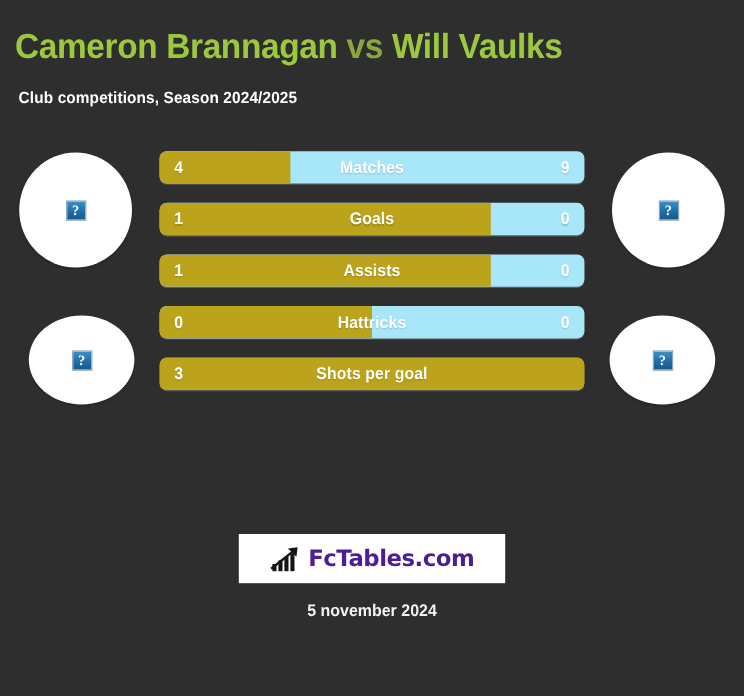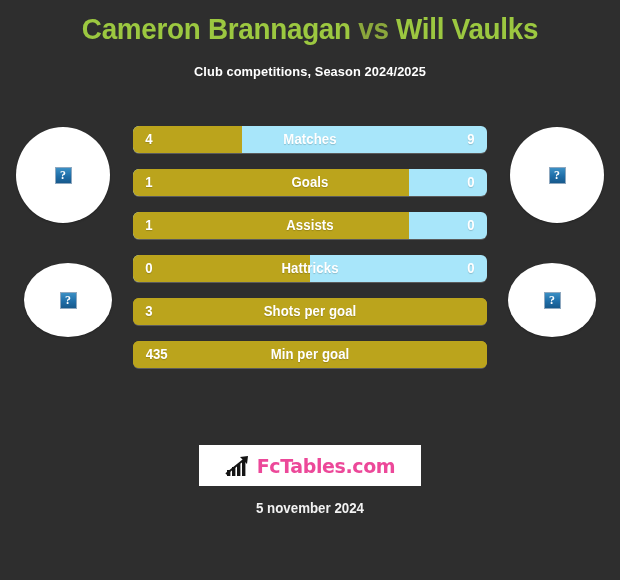--- a/index.html
+++ b/index.html
@@ -11,22 +11,21 @@
     width: 620px;
     height: 580px;
     background: #2e2e2e;
     font-family: "Liberation Sans", sans-serif;
     overflow: hidden;
     position: relative;
   }
 
   
   .header {
-    padding-top: 12px;
-    text-align: center;
+    padding-top: 22px;
   }
   .title {
     font-family: "Liberation Sans Narrow", "Liberation Sans", sans-serif;
     font-size: 29px;
     font-weight: bold;
     letter-spacing: -0.3px;
     line-height: 34px;
     margin: 0;
     transform: scaleX(0.96);
     white-space: nowrap;
@@ -141,21 +140,21 @@
     width: 222px;
     height: 41px;
     background: #ffffff;
     display: flex;
     align-items: center;
     justify-content: center;
     gap: 6px;
   }
   .logo svg { display: block; }
   .logo .logo-text {
-    color: #ec4899;
+    color: #4c1d95;
     font-family: "DejaVu Sans", sans-serif;
     font-size: 19px;
     font-weight: bold;
     letter-spacing: -0.4px;
   }
 
   
   .date {
     position: absolute;
     left: 0;
@@ -233,26 +232,20 @@
   </div>
 
 
   <div class="stat-row" style="background: rgb(187, 164, 28);">
     <div class="fill-left" style="width: 100%; background: rgb(187, 164, 28);"></div>
     <div class="val-left">3</div>
     <div class="lbl">Shots per goal</div>
     <div class="val-right"></div>
   </div>
 
-  <div class="stat-row" style="background: rgb(187, 164, 28);">
-    <div class="fill-left" style="width: 100%; background: rgb(187, 164, 28);"></div>
-    <div class="val-left">435</div>
-    <div class="lbl">Min per goal</div>
-    <div class="val-right"></div>
-  </div>
 
 </div>
 
 <div class="logo">
   <span>
     <svg width="26" height="22" viewBox="0 0 26 22" aria-hidden="true">
       <path d="M1 19 L21 3" stroke="#141414" stroke-width="2" fill="none"></path>
       <path d="M15 2 L23 1 L22 9 Z" fill="#141414"></path>
       <rect x="2" y="15" width="3.4" height="6" fill="#141414"></rect>
       <rect x="7" y="12" width="3.4" height="9" fill="#141414"></rect>

